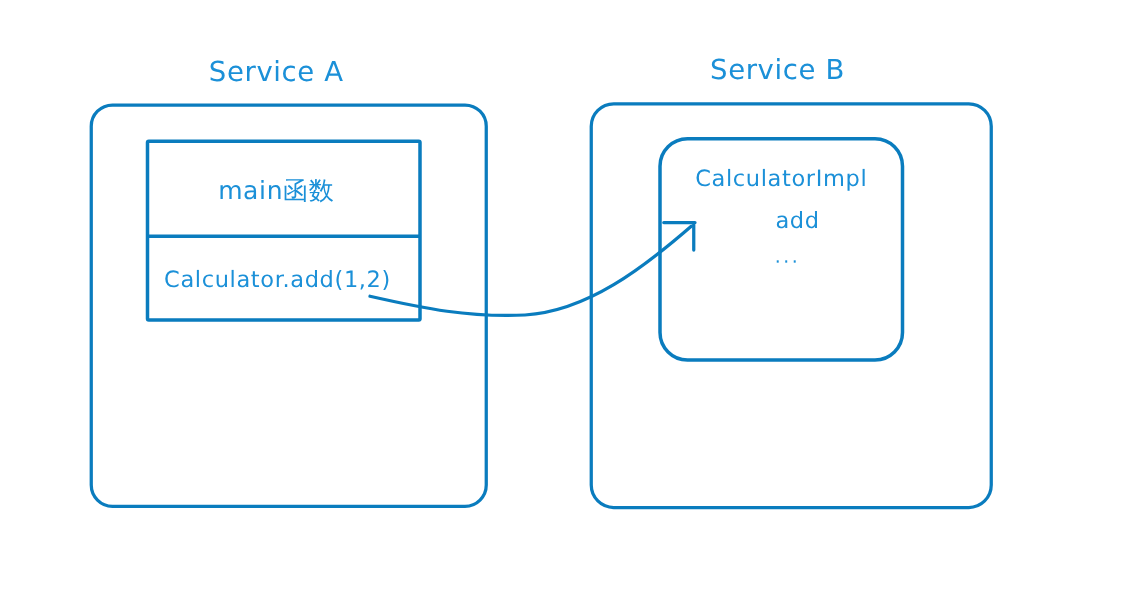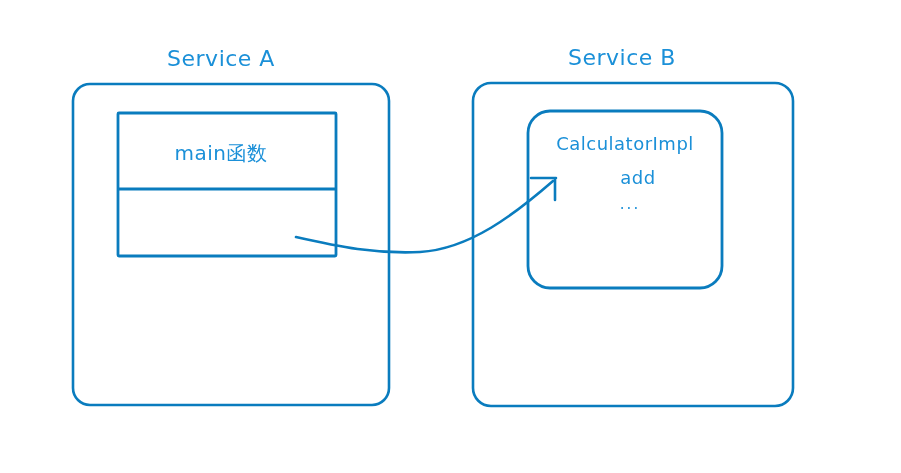--- a/index.html
+++ b/index.html
@@ -72,20 +72,21 @@
     <rect x="528" y="111" width="194" height="177" rx="22" ry="22" fill="none" stroke="#0a7cbe" stroke-width="2.8" stroke-linejoin="round"></rect>
 
     <path d="M 296 237 C 340 247 375 254 420 252 C 470 249 515 214 553 181" fill="none" stroke="#0a7cbe" stroke-width="2.6" stroke-linecap="round"></path>
     <path d="M 531 178 L 556 178 M 555 178 L 555 200" fill="none" stroke="#0a7cbe" stroke-width="2.6" stroke-linecap="round" stroke-linejoin="round"></path>
   </svg>
 
   <div class="txt service-label" style="left:221px; top:58px;">Service A</div>
 
   <div class="txt cell-text" style="left:221px; top:153px;">main函数</div>
 
+  <div class="txt cell-text-sm" style="left:222px; top:224px;">Calculator.add(1,2)</div>
 
   <div class="txt service-label" style="left:622px; top:57px;">Service B</div>
 
   <div class="txt impl-text" style="left:625px; top:143px;">CalculatorImpl</div>
 
   <div class="txt impl-text" style="left:638px; top:177px;">add</div>
 
   <div class="txt ellipsis-text" style="left:630px; top:209px;">···</div>
 
 </div>

